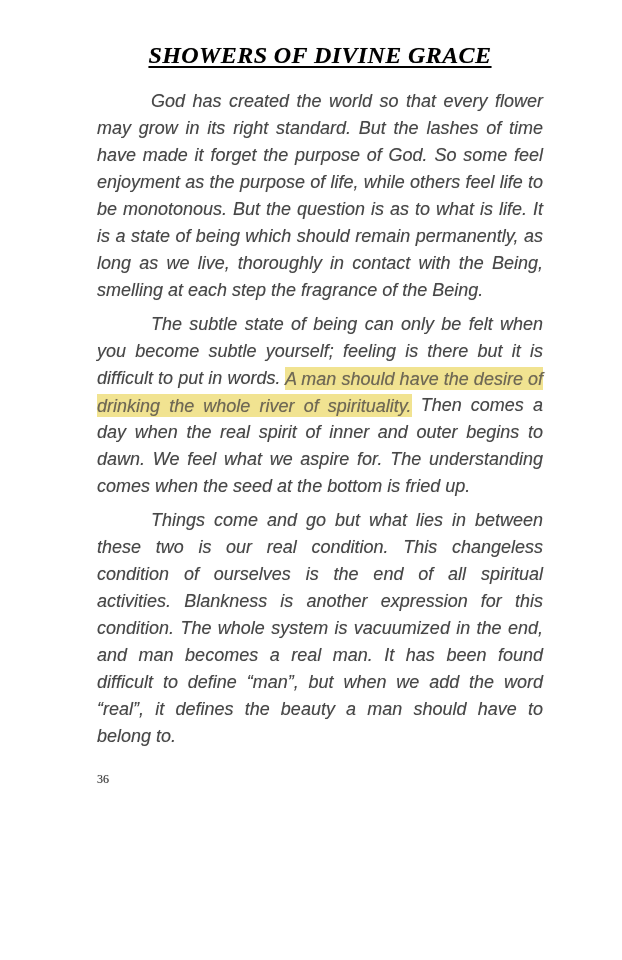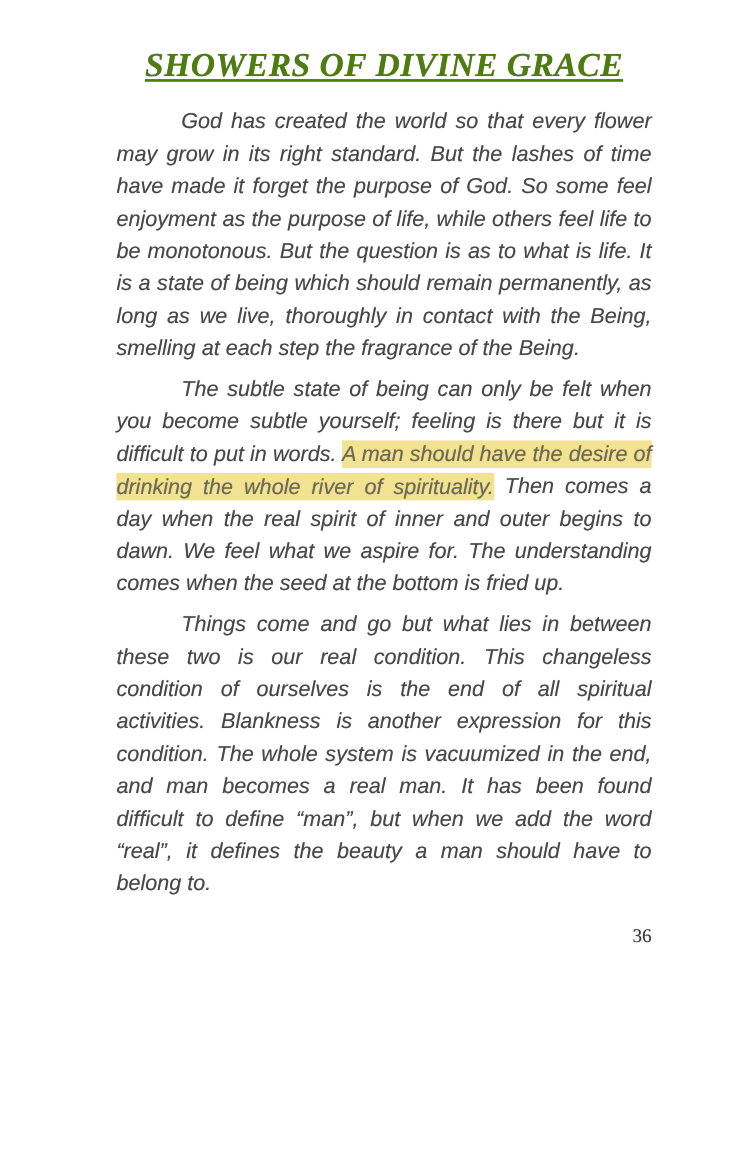--- a/index.html
+++ b/index.html
@@ -17,24 +17,24 @@
     padding: 42px 79px 0 97px;
     overflow: hidden;
     font-family: "Liberation Sans", sans-serif;
   }
   .title {
     margin: 0 0 20px 0;
     text-align: center;
     font-family: "Liberation Serif", serif;
     font-style: italic;
     font-weight: bold;
-    font-size: 28px;
+    font-size: 24px;
     line-height: 26px;
     letter-spacing: 0.4px;
-    color: #4d7c0f;
+    color: #000000;
     text-decoration: underline;
     text-decoration-thickness: 1.5px;
     text-underline-offset: 3px;
     text-shadow: 0 0 0.7px rgba(47,45,42,0.55);
   }
   .para {
     margin: 0 0 7px 0;
     text-align: justify;
     text-indent: 54px;
     font-size: 18px;
@@ -46,23 +46,23 @@
   .para mark {
     
     background: #f1e391;
     color: #6f6854;
     padding: 1.5px 0;
     box-decoration-break: clone;
     -webkit-box-decoration-break: clone;
   }
   .page-number {
     margin-top: 22px;
-    text-align: right;
+    text-align: left;
     font-family: "Liberation Serif", serif;
-    font-size: 16px;
+    font-size: 12px;
     color: #3b3b3b;
     text-shadow: 0 0 0.8px rgba(59,59,59,0.5);
   }
 </style>
 </head>
 <body>
 
 <div class="page">
 
   <h1 class="title">SHOWERS OF DIVINE GRACE</h1>

